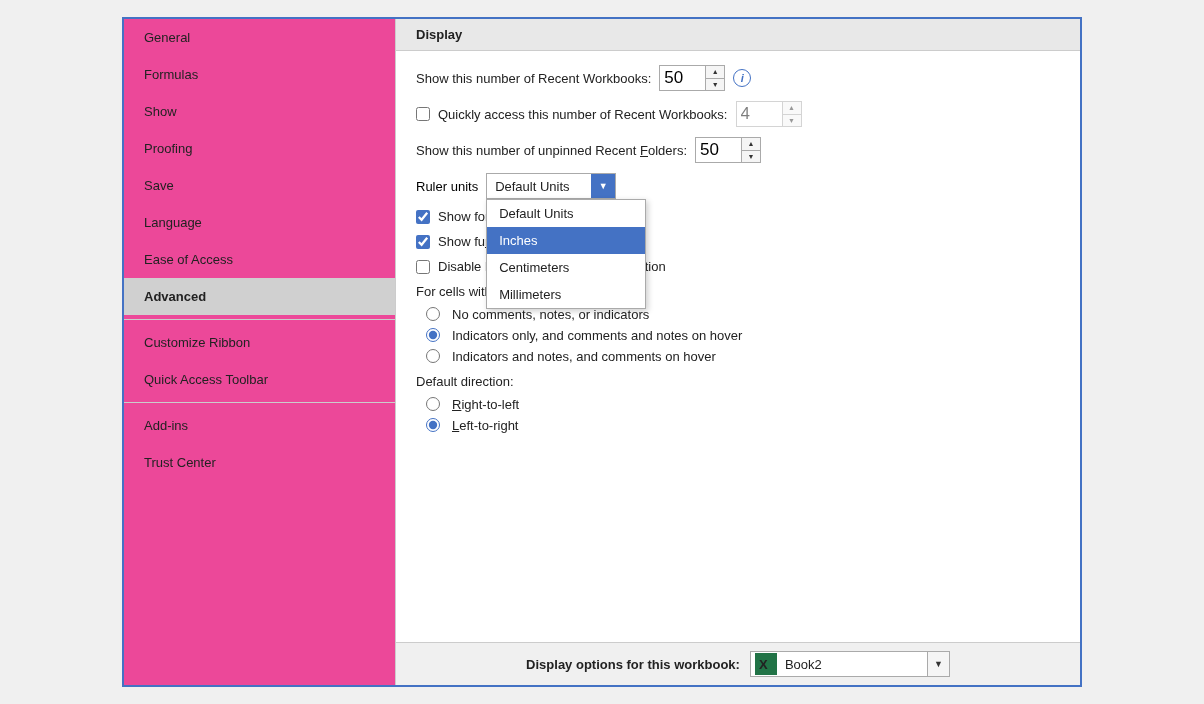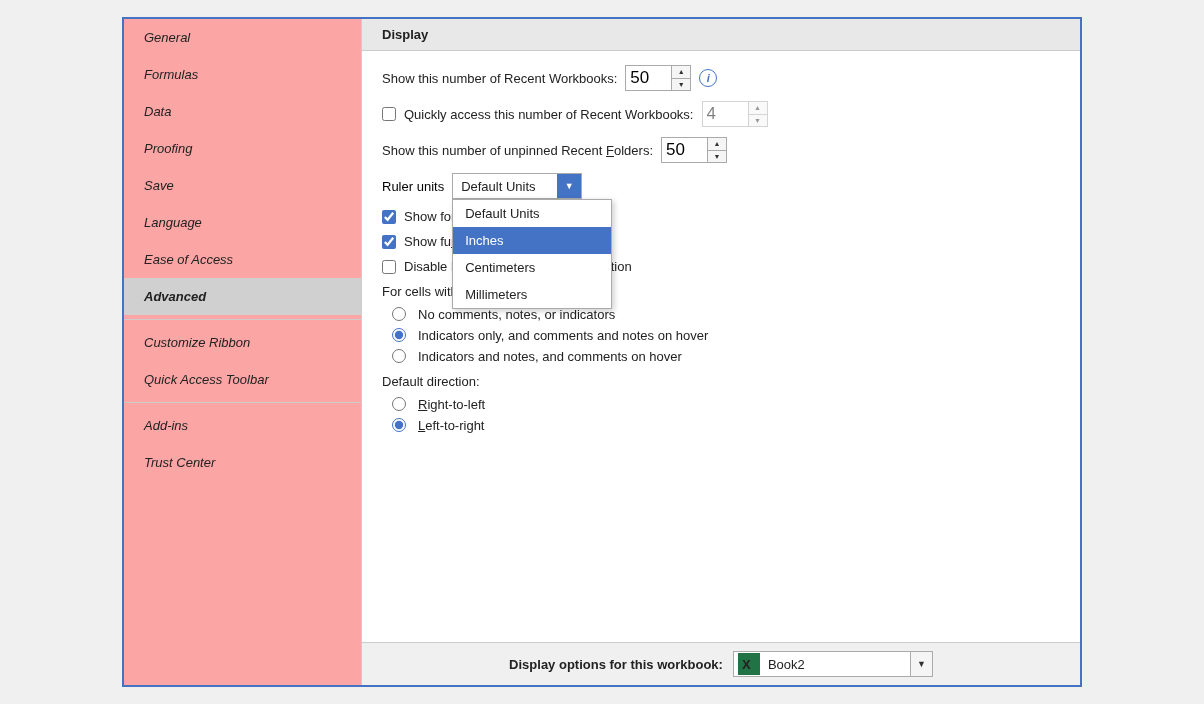--- a/index.html
+++ b/index.html
@@ -22,26 +22,25 @@
       display: flex;
       flex-direction: column;
     }
     .dialog-body {
       display: flex;
       flex: 1;
       overflow: hidden;
     }
     
     .sidebar {
-      width: 238px;
+      width: 272px;
       border-right: 1px solid #ccc;
-      background: #fca5a5;
+      background: #ec4899;
       overflow-y: auto;
       flex-shrink: 0;
-      font-style: italic;
     }
     .sidebar-item {
       padding: 11px 20px;
       cursor: pointer;
       color: #222;
       font-size: 13px;
       white-space: nowrap;
     }
     .sidebar-item.active {
       background: #d0d0d0;
@@ -295,21 +294,21 @@
   <div class="dialog-body">
 
     <div class="sidebar">
       <div class="sidebar-item">
         <span>General</span>
       </div>
       <div class="sidebar-item">
         <span>Formulas</span>
       </div>
       <div class="sidebar-item">
-        <span>Data</span>
+        <span>Show</span>
       </div>
       <div class="sidebar-item">
         <span>Proofing</span>
       </div>
       <div class="sidebar-item">
         <span>Save</span>
       </div>
       <div class="sidebar-item">
         <span>Language</span>
       </div>

